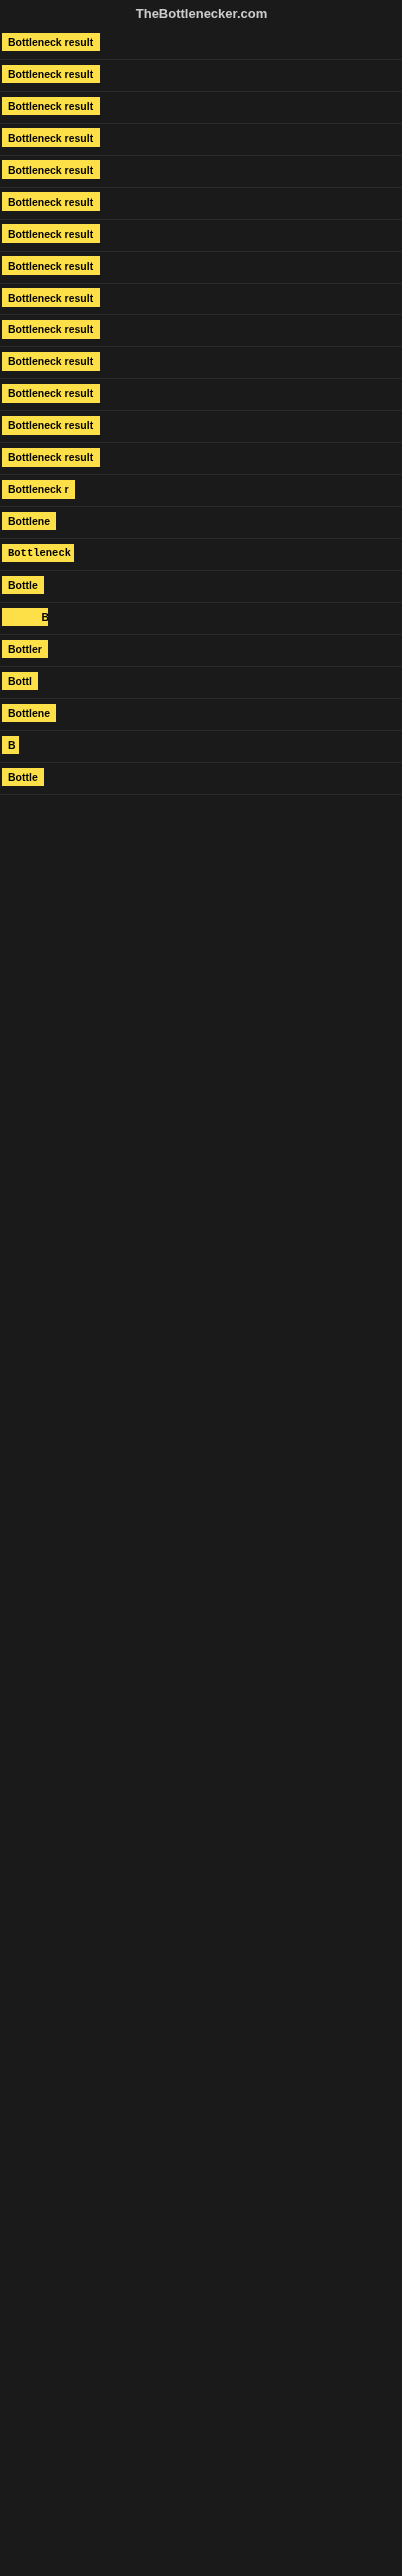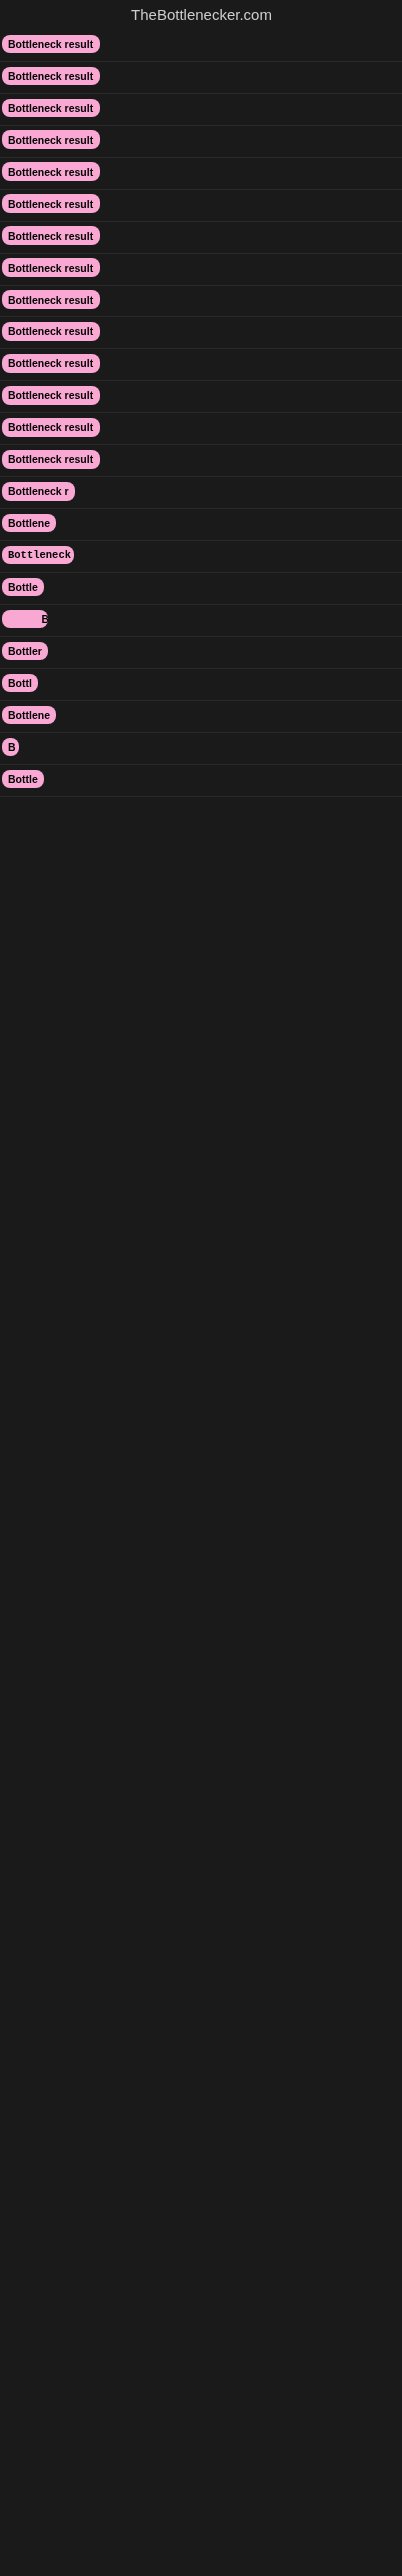--- a/index.html
+++ b/index.html
@@ -13,32 +13,32 @@
       width: 403px;
       min-height: 2576px;
       font-family: Arial, sans-serif;
       position: relative;
     }
 
     .site-header {
       text-align: center;
       padding: 6.4px 0 3.2px 0;
       color: #cccccc;
-      font-size: 15px;
-      font-weight: normal;
+      font-size: 13px;
+      font-weight: bold;
     }
 
     .bottleneck-badge {
-      background-color: #f9a8d4;
+      background-color: #fde047;
       color: #000;
       font-size: 10.5px;
       font-weight: bold;
       padding: 3.2px 6.4px;
       display: inline-block;
-      border-radius: 8px;
+      border-radius: 0;
       white-space: nowrap;
       overflow: hidden;
     }
 
     .result-row {
       display: flex;
       align-items: flex-start;
       margin-bottom: 0;
       padding: 4.8px 1.6px;
       border-bottom: 0.8px solid #2a2a2a;

